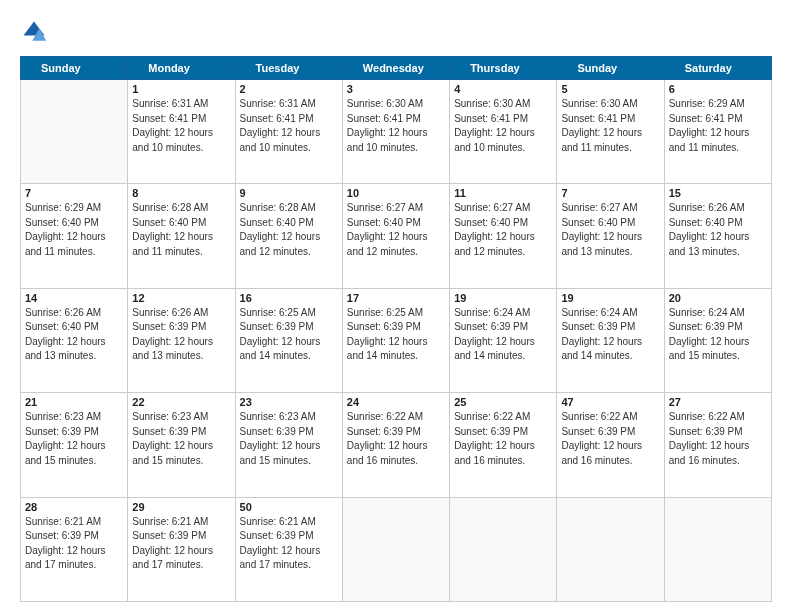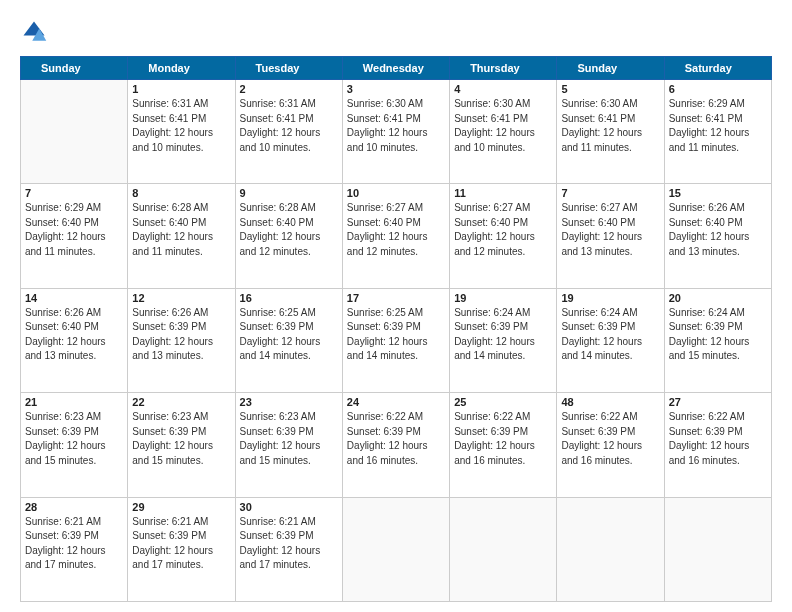--- a/index.html
+++ b/index.html
@@ -306,21 +306,21 @@
 and 16 minutes.</div>
           </td>
           <td>
             <span class="day-num">25</span>
             <div class="day-info">Sunrise: 6:22 AM
 Sunset: 6:39 PM
 Daylight: 12 hours
 and 16 minutes.</div>
           </td>
           <td>
-            <span class="day-num">48</span>
+            <span class="day-num">47</span>
             <div class="day-info">Sunrise: 6:22 AM
 Sunset: 6:39 PM
 Daylight: 12 hours
 and 16 minutes.</div>
           </td>
           <td>
             <span class="day-num">27</span>
             <div class="day-info">Sunrise: 6:22 AM
 Sunset: 6:39 PM
 Daylight: 12 hours
@@ -336,21 +336,21 @@
 and 17 minutes.</div>
           </td>
           <td>
             <span class="day-num">29</span>
             <div class="day-info">Sunrise: 6:21 AM
 Sunset: 6:39 PM
 Daylight: 12 hours
 and 17 minutes.</div>
           </td>
           <td>
-            <span class="day-num">30</span>
+            <span class="day-num">50</span>
             <div class="day-info">Sunrise: 6:21 AM
 Sunset: 6:39 PM
 Daylight: 12 hours
 and 17 minutes.</div>
           </td>
           <td class="empty"></td>
           <td class="empty"></td>
           <td class="empty"></td>
           <td class="empty"></td>
         </tr>

